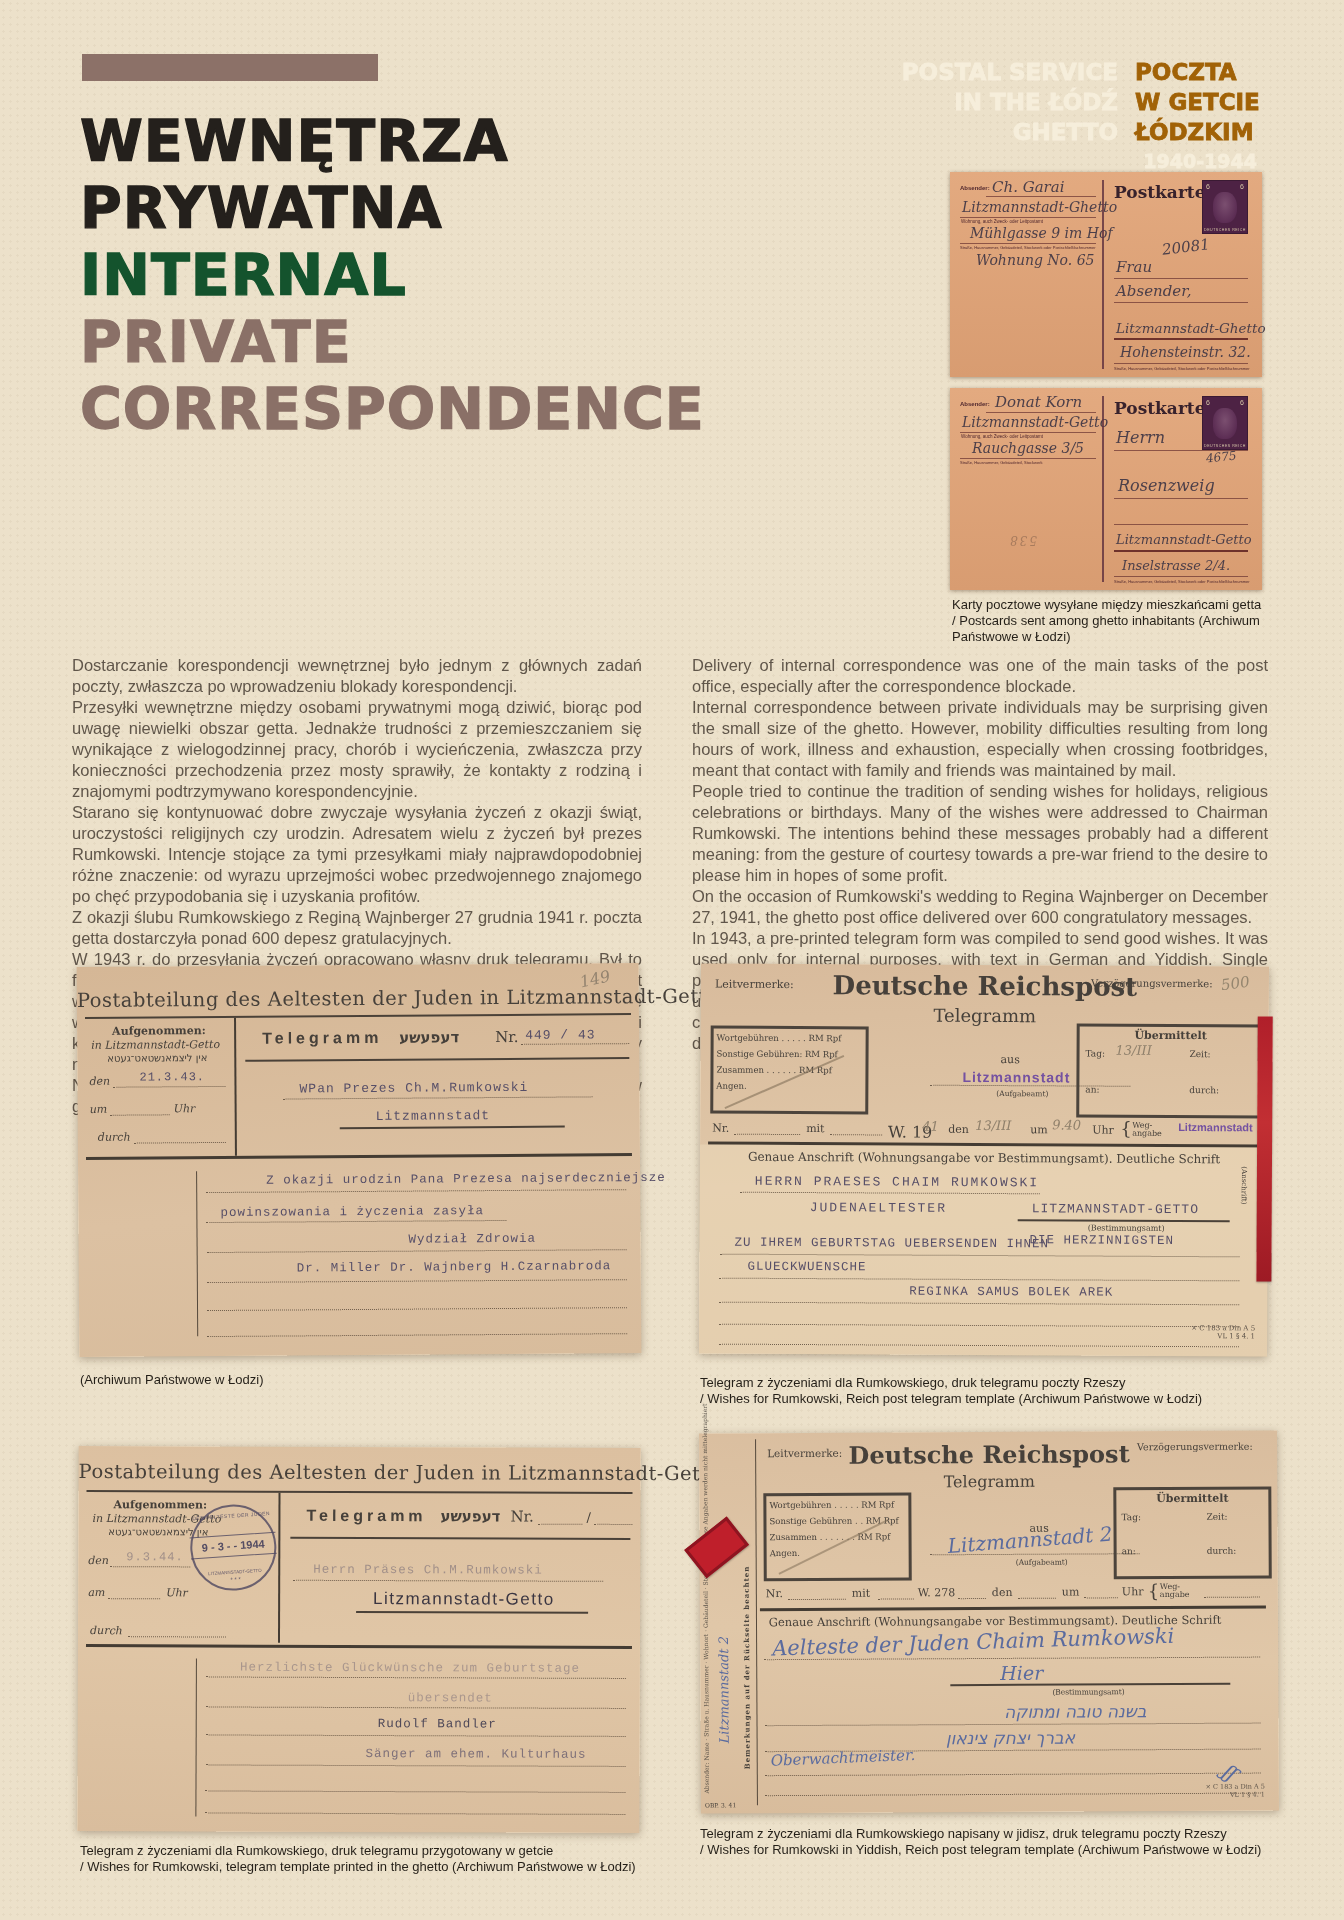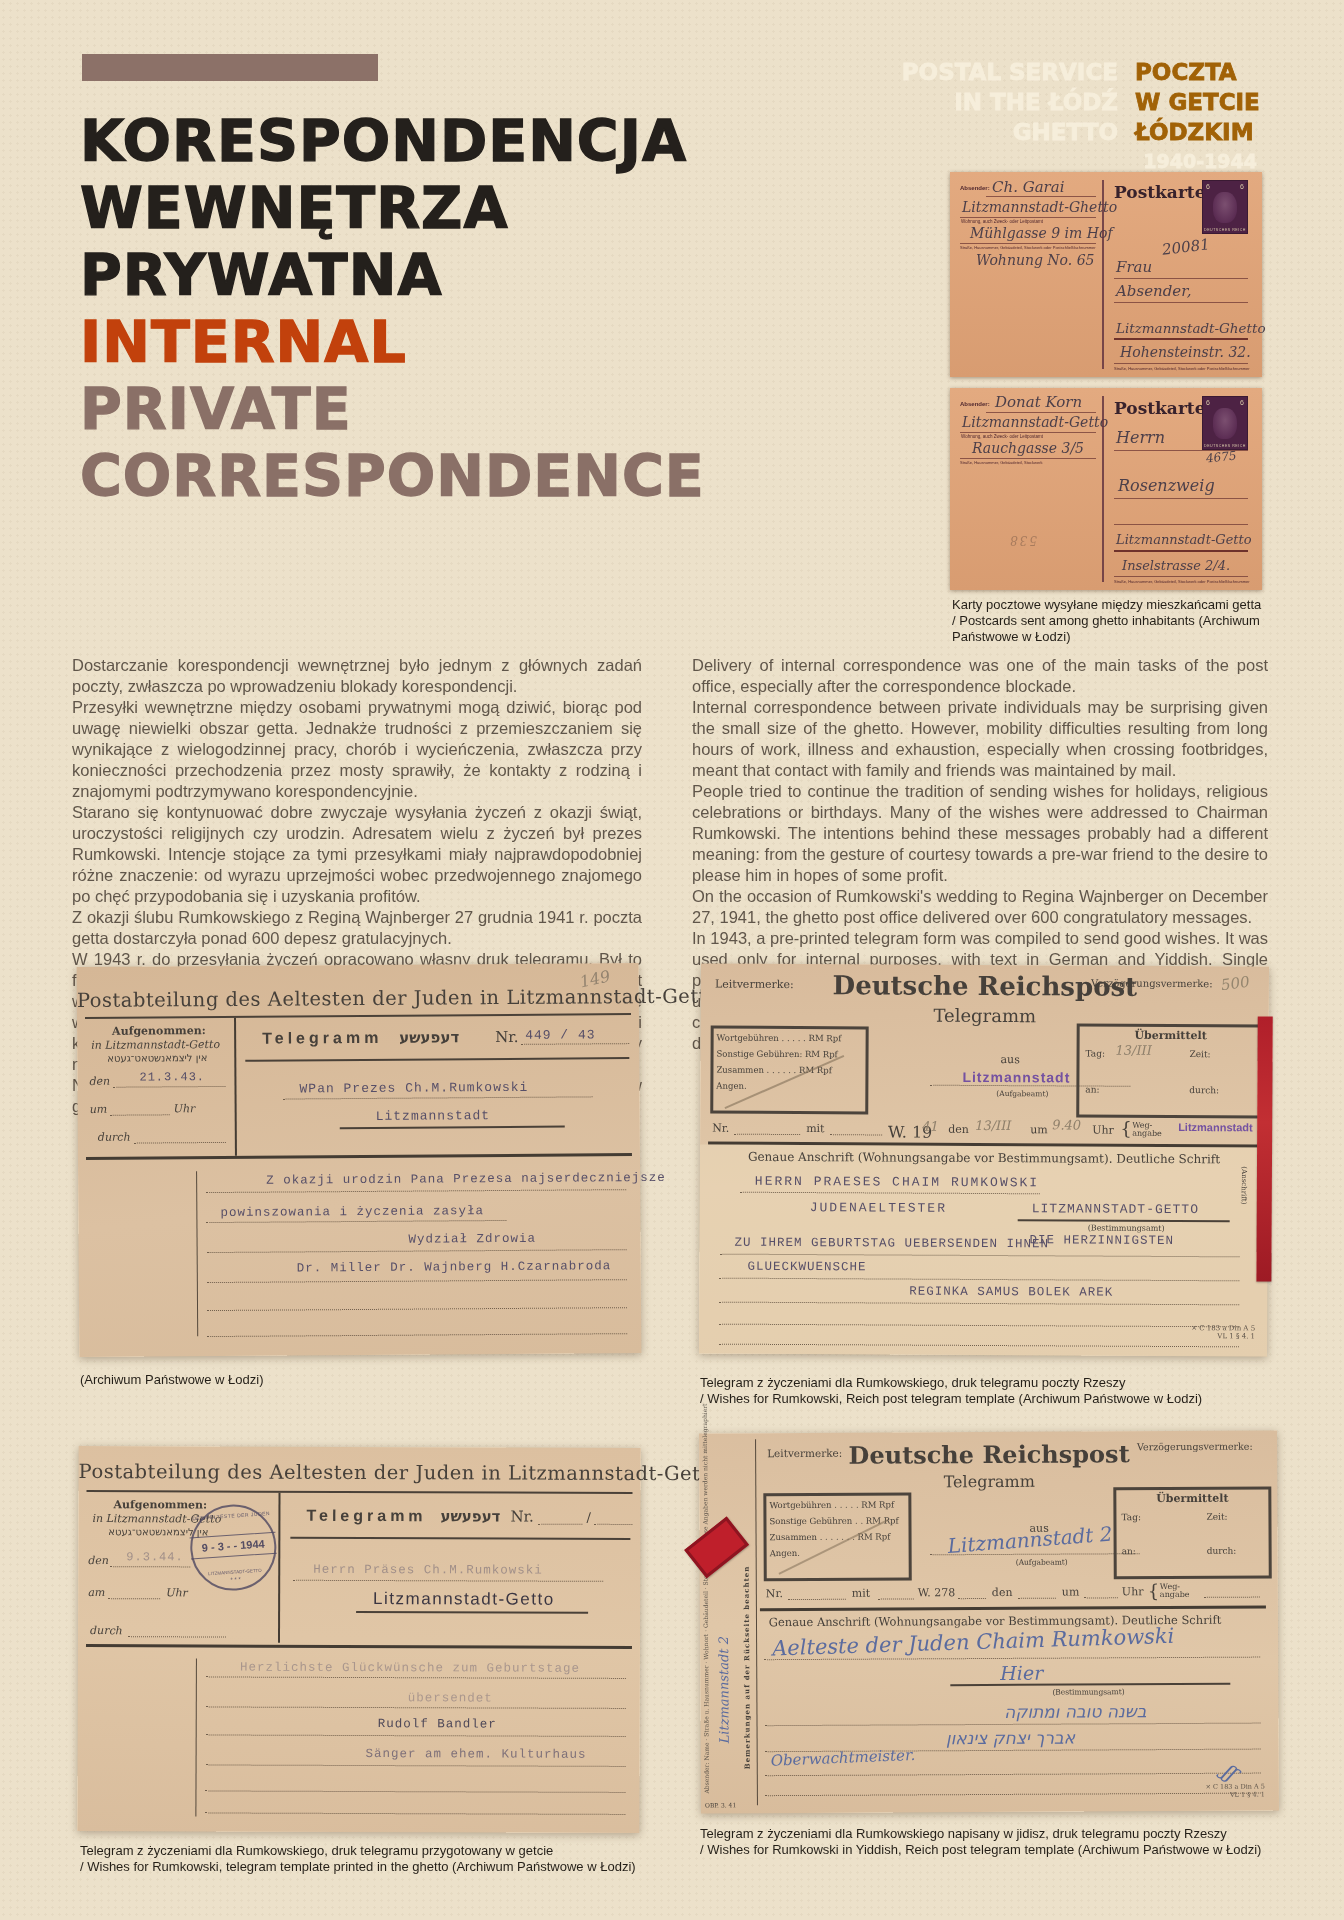--- a/index.html
+++ b/index.html
@@ -32,24 +32,23 @@
   .pc .hw{position:absolute;font-family:"DejaVu Serif",serif;font-style:italic;color:#4c3f49;white-space:nowrap}
   .pc .rl{position:absolute;border-bottom:1.5px solid rgba(104,50,48,.7)}
   .formtxt{color:#46403a;white-space:nowrap}
 </style>
 </head>
 <body>
 
 <div class="abs" style="left:82px;top:54px;width:296px;height:27px;background:#8c7168"></div>
 
 <div class="abs" style="left:80px;top:108px;color:#24201c">
-  <div class="title-line">KORESPONDENCJA</div>
   <div class="title-line">WEWNĘTRZA</div>
   <div class="title-line">PRYWATNA</div>
-  <div class="title-line" style="color:#c2410c">INTERNAL</div>
+  <div class="title-line" style="color:#14532d">INTERNAL</div>
   <div class="title-line" style="color:#8a7067">PRIVATE</div>
   <div class="title-line" style="color:#8a7067">CORRESPONDENCE</div>
 </div>
 
 <div class="abs" style="left:830px;top:57px;width:288px;text-align:right;color:#f6eedb">
   <div class="tagline">POSTAL SERVICE</div>
   <div class="tagline">IN THE ŁÓDŹ</div>
   <div class="tagline">GHETTO</div>
 </div>
 <div class="abs" style="left:1135px;top:57px;width:125px;color:#a16207">

